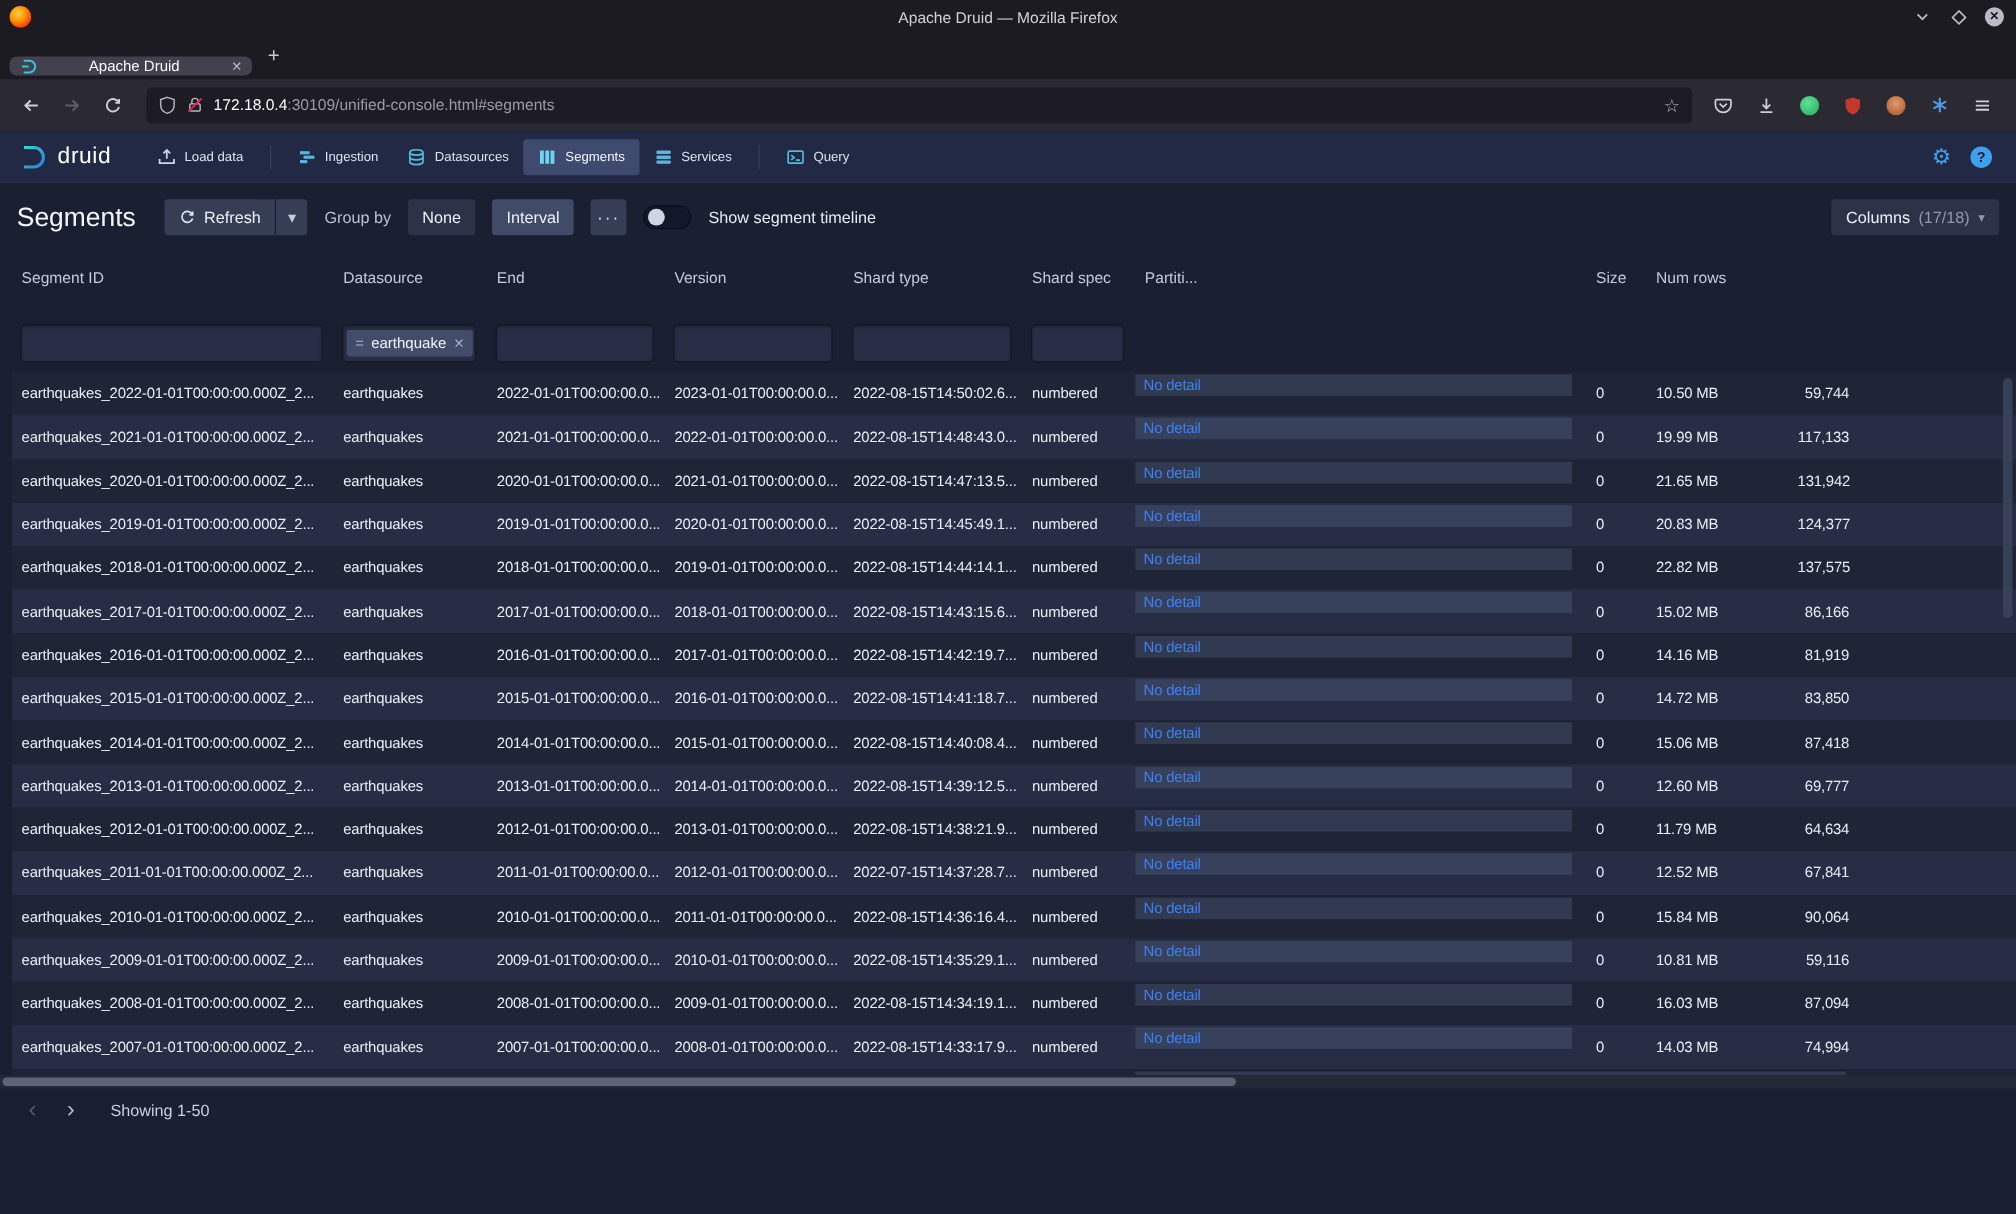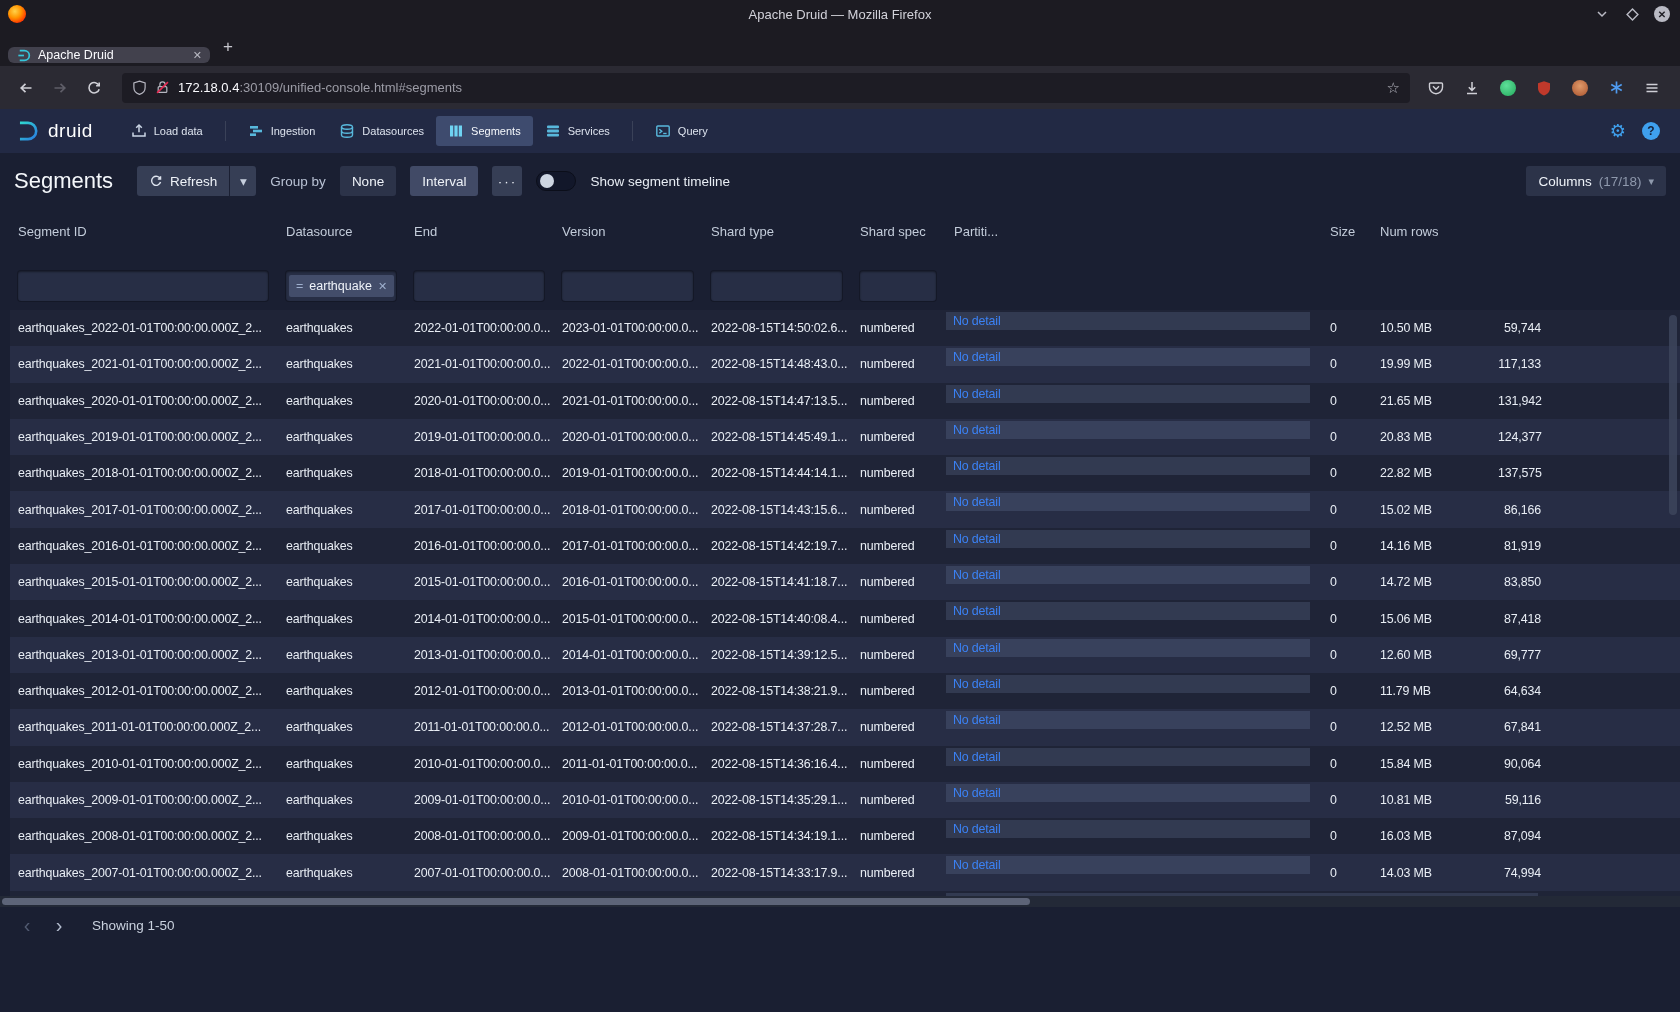--- a/index.html
+++ b/index.html
@@ -11,21 +11,21 @@
   .fx-logo { width:18px; height:18px; border-radius:50%; margin-left:8px;
     background:radial-gradient(circle at 38% 35%, #ffd24a 0%, #ff9500 40%, #ff3e00 72%, #e31587 100%); }
   .titlebar-title { position:absolute; left:0; right:0; text-align:center; color:#d2d2da; font-size:13px; }
   .win-controls { margin-left:auto; display:flex; align-items:center; gap:14px; padding-right:10px; position:relative; }
   .win-glyph { display:flex; align-items:center; justify-content:center; width:16px; height:16px; }
   .close-circle { width:16px; height:16px; border-radius:50%; background:#b9bac4; color:#1c1b22;
     font-size:10px; font-weight:bold; display:flex; align-items:center; justify-content:center; }
 
   .tabbar { height:38px; background:#1c1b22; display:flex; align-items:flex-end; }
   .tab { height:16px; width:202px; margin:0 0 3px 8px; background:#42414d; border-radius:6px;
-    display:flex; align-items:center; padding:0 8px; gap:7px; }
+    display:flex; align-items:center; padding:0 8px; gap:7px;text-align:center; }
   .tab-label { color:#fbfbfe; font-size:12.5px; flex:1; white-space:nowrap; overflow:hidden; }
   .tab-close { color:#b8b8c2; font-size:11px; }
   .newtab { width:28px; height:28px; margin:0 0 5px 4px; display:flex; align-items:center; justify-content:center;
     color:#c8c8cf; font-size:17px; border-radius:4px; }
 
   .toolbar { height:43px; background:#2b2a33; display:flex; align-items:center; padding:0 10px; gap:2px; }
   .nav-btn { width:32px; height:32px; display:flex; align-items:center; justify-content:center; border-radius:4px; }
   .urlbar { flex:1; height:30px; margin:0 10px; background:#1d1c24; border-radius:4px;
     display:flex; align-items:center; padding:0 10px; gap:8px; }
   .url-text { font-size:13px; white-space:nowrap; overflow:hidden; }
@@ -540,21 +540,21 @@
           <div class="td">0</div>
           <div class="td">11.79 MB</div>
           <div class="td c-rows">64,634</div>
           <div class="td"></div>
         </div>
           <div class="tgrid trow odd">
           <div class="td">earthquakes_2011-01-01T00:00:00.000Z_2...</div>
           <div class="td">earthquakes</div>
           <div class="td">2011-01-01T00:00:00.0...</div>
           <div class="td">2012-01-01T00:00:00.0...</div>
-          <div class="td">2022-08-15T14:37:28.7...</div>
+          <div class="td">2022-07-15T14:37:28.7...</div>
           <div class="td">numbered</div>
           <div class="td c-spec">
               <span class="spec-band">No detail</span>
             </div>
           <div class="td">0</div>
           <div class="td">12.52 MB</div>
           <div class="td c-rows">67,841</div>
           <div class="td"></div>
         </div>
           <div class="tgrid trow">

